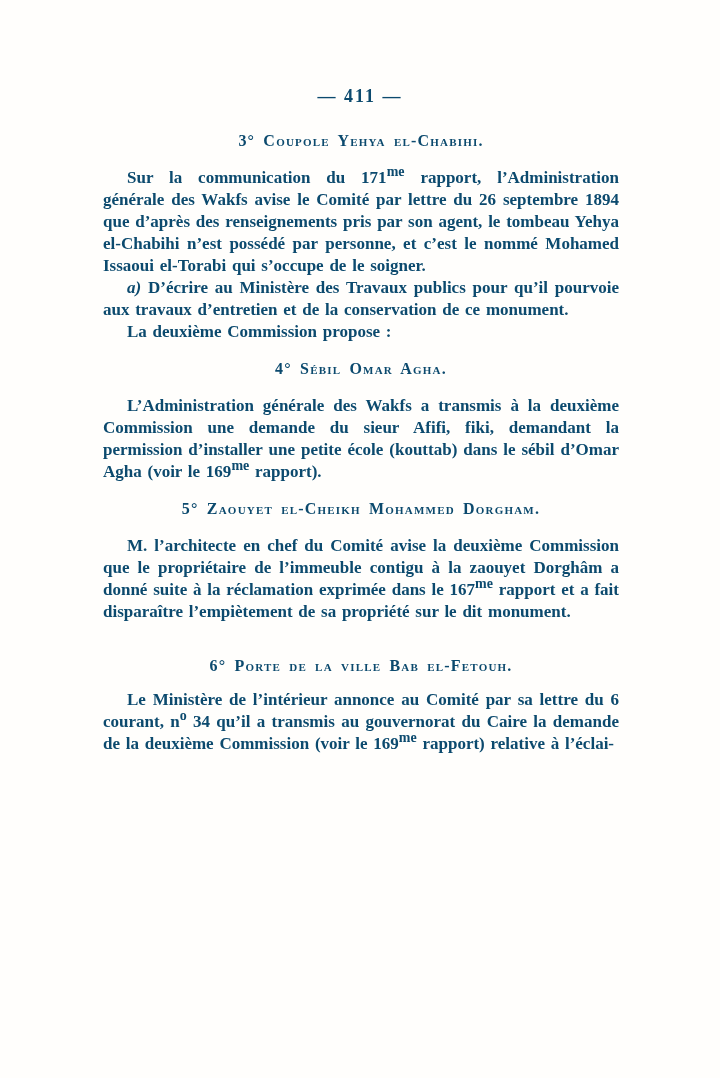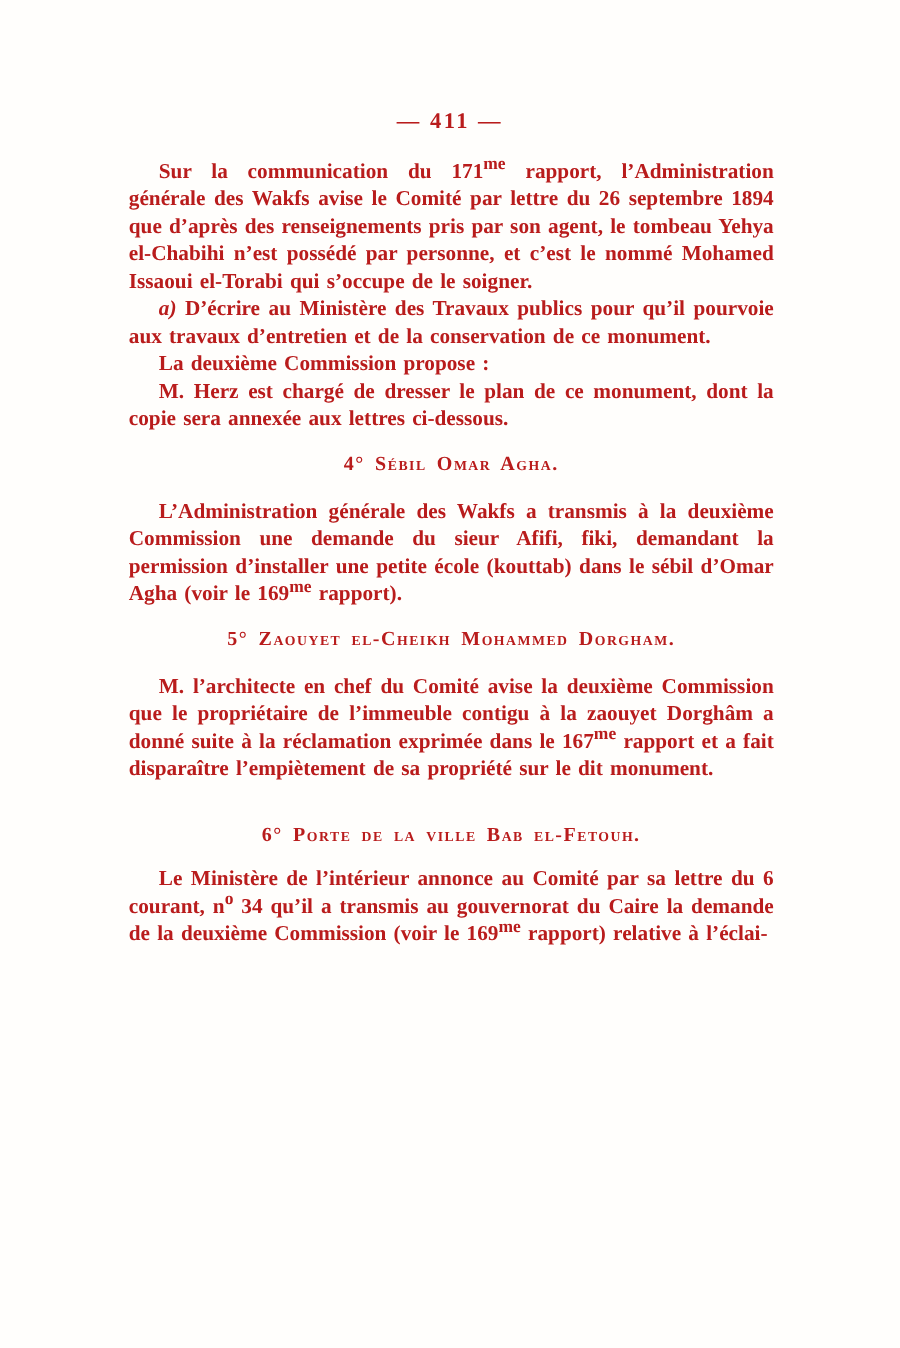--- a/index.html
+++ b/index.html
@@ -6,21 +6,21 @@
     margin: 0;
     padding: 0;
     background: #e9e7e2;
   }
   .page {
     position: relative;
     width: 720px;
     height: 1078px;
     margin: 0 auto;
     background: #fffefc;
-    color: #b91c1c;
+    color: #0c4a6e;
     font-family: "Liberation Serif", "DejaVu Serif", serif;
     overflow: hidden;
   }
   .page-number {
     position: absolute;
     top: 86px;
     left: 0;
     right: 0;
     text-align: center;
     font-size: 18px;
@@ -63,24 +63,24 @@
     font-style: italic;
   }
 </style>
 </head>
 <body>
 
 <div class="page">
   <div class="page-number">— 411 —</div>
   <div class="content" id="content">
       <section class="section">
+        <h2 class="heading">3° Coupole Yehya el-Chabihi.</h2>
         <p class="para"><span>Sur la communication du 171</span><sup>me</sup><span> rapport, l’Administration générale des Wakfs avise le Comité par lettre du 26 septembre 1894 que d’après des renseignements pris par son agent, le tombeau Yehya el-Chabihi n’est possédé par personne, et c’est le nommé Mohamed Issaoui el-Torabi qui s’occupe de le soigner.</span></p>
         <p class="para"><em>a)</em><span> D’écrire au Ministère des Travaux publics pour qu’il pourvoie aux travaux d’entretien et de la conservation de ce monument.</span></p>
         <p class="para"><span>La deuxième Commission propose :</span></p>
-        <p class="para"><span>M. Herz est chargé de dresser le plan de ce monument, dont la copie sera annexée aux lettres ci-dessous.</span></p>
       </section>
       <section class="section">
         <h2 class="heading">4° Sébil Omar Agha.</h2>
         <p class="para"><span>L’Administration générale des Wakfs a transmis à la deuxième Commission une demande du sieur Afifi, fiki, demandant la permission d’installer une petite école (kouttab) dans le sébil d’Omar Agha (voir le 169</span><sup>me</sup><span> rapport).</span></p>
       </section>
       <section class="section">
         <h2 class="heading">5° Zaouyet el-Cheikh Mohammed Dorgham.</h2>
         <p class="para"><span>M. l’architecte en chef du Comité avise la deuxième Commission que le propriétaire de l’immeuble contigu à la zaouyet Dorghâm a donné suite à la réclamation exprimée dans le 167</span><sup>me</sup><span> rapport et a fait disparaître l’empiètement de sa propriété sur le dit monument.</span></p>
       </section>
       <section class="section">

